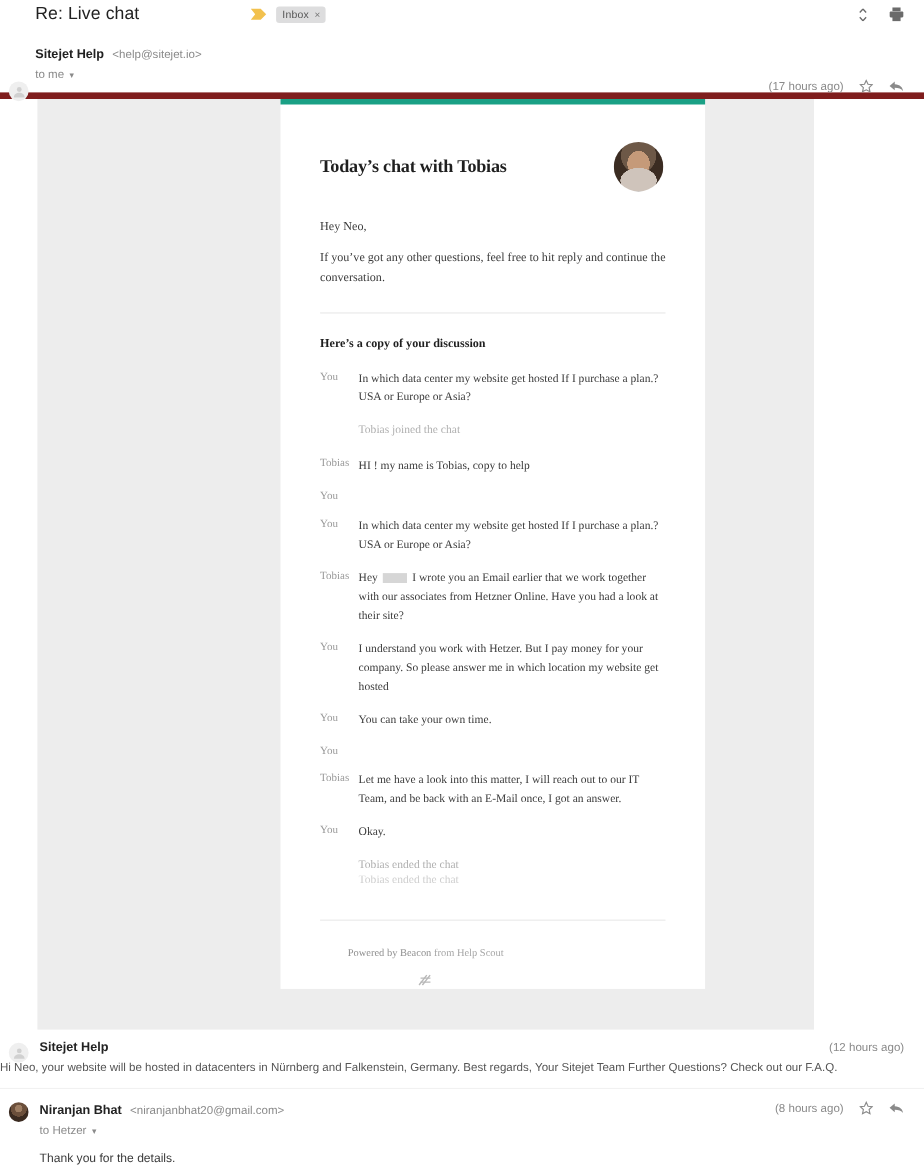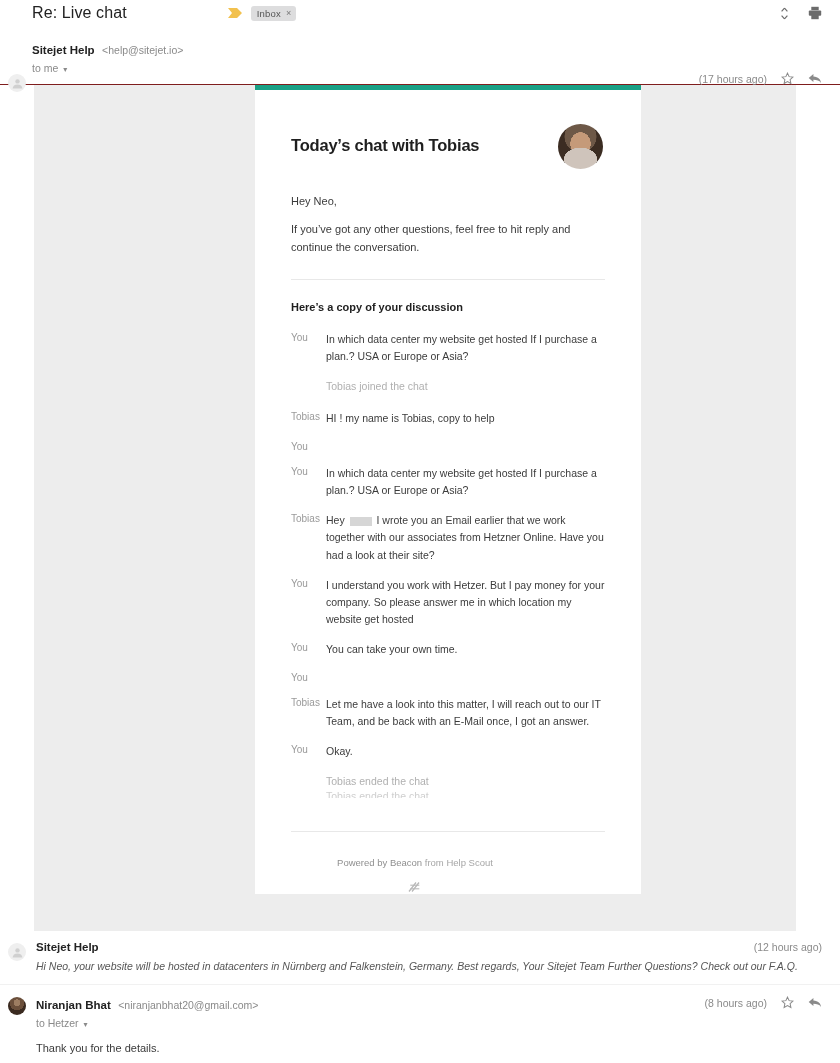--- a/index.html
+++ b/index.html
@@ -53,21 +53,21 @@
   .header-tools {
     position: absolute;
     top: 6px; right: 18px;
     display: flex; align-items: center; gap: 18px;
   }
   .icon-btn { color: #6b6b6b; line-height: 0; cursor: pointer; }
 
   
   .msg-top {
     position: relative;
-    border-bottom: 1px solid #7f1d1d;
+    border-bottom: 6px solid #7f1d1d;
     padding: 8px 0 10px 0;
   }
   .sender-row { padding-left: 32px; }
   .sender-name {
     font-size: 11.5px; font-weight: bold; color: #222;
   }
   .sender-email {
     font-size: 10.5px; color: #8a8a8a; margin-left: 3px;
   }
   .to-line {
@@ -91,23 +91,24 @@
   .msg-meta {
     position: absolute; right: 18px; top: 40px;
     display: flex; align-items: center; gap: 14px;
   }
   .timestamp { font-size: 10.5px; color: #8a8a8a; }
 
   
   .canvas {
     background: #ededed;
     margin: 0 0 0 34px;
-    width: 762px;
+    width: 706px;
     height: 846px;
     position: relative;
+    font-family: Liberation Serif, serif;
   }
   .card {
     position: absolute;
     left: 221px; top: 0px;
     width: 386px;
     background: #ffffff;
   }
   .card-topbar { height: 5px; background: #1aa085; }
   .card-inner { padding: 34px 36px 0 36px; }
 
@@ -182,22 +183,22 @@
   }
 
   
   .msg-collapsed {
     position: relative;
     border-bottom: 1px solid #f1f1f1;
     padding: 10px 0 12px 0;
   }
   .collapsed-name { font-size: 11.5px; font-weight: bold; color: #222; padding-left: 36px; }
   .collapsed-snippet {
-    font-size: 10.5px; color: #555; padding-left: 36px; margin-top: 7px;
-    white-space: nowrap; overflow: hidden; font-style: italic;
+    font-size: 10.5px; color: #555; margin-top: 7px;
+    white-space: nowrap; overflow: hidden;
   }
   .msg-collapsed .avatar-sm { top: 12px; }
   .msg-collapsed .timestamp { position: absolute; right: 18px; top: 10px; }
 
   
   .msg-last { position: relative; padding: 10px 0 0 0; }
   .msg-last .avatar-sm { top: 12px; }
   .msg-last .sender-row { padding-left: 36px; }
   .msg-last .msg-meta { top: 11px; }
   .last-body { font-size: 11px; color: #3b3b3b; padding-left: 36px; margin-top: 13px; }

